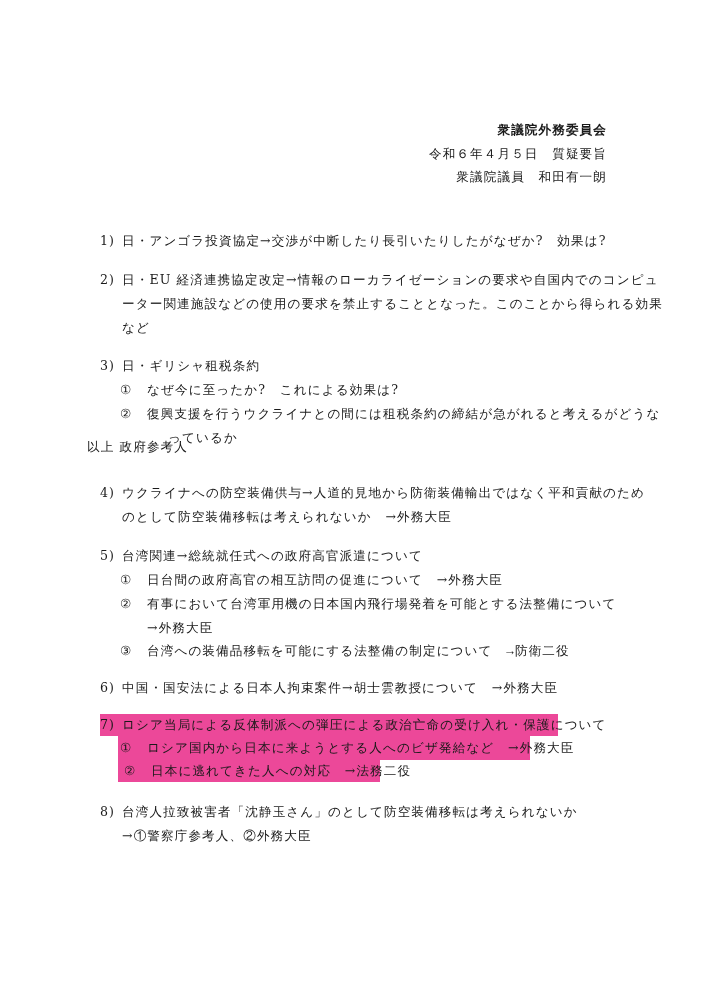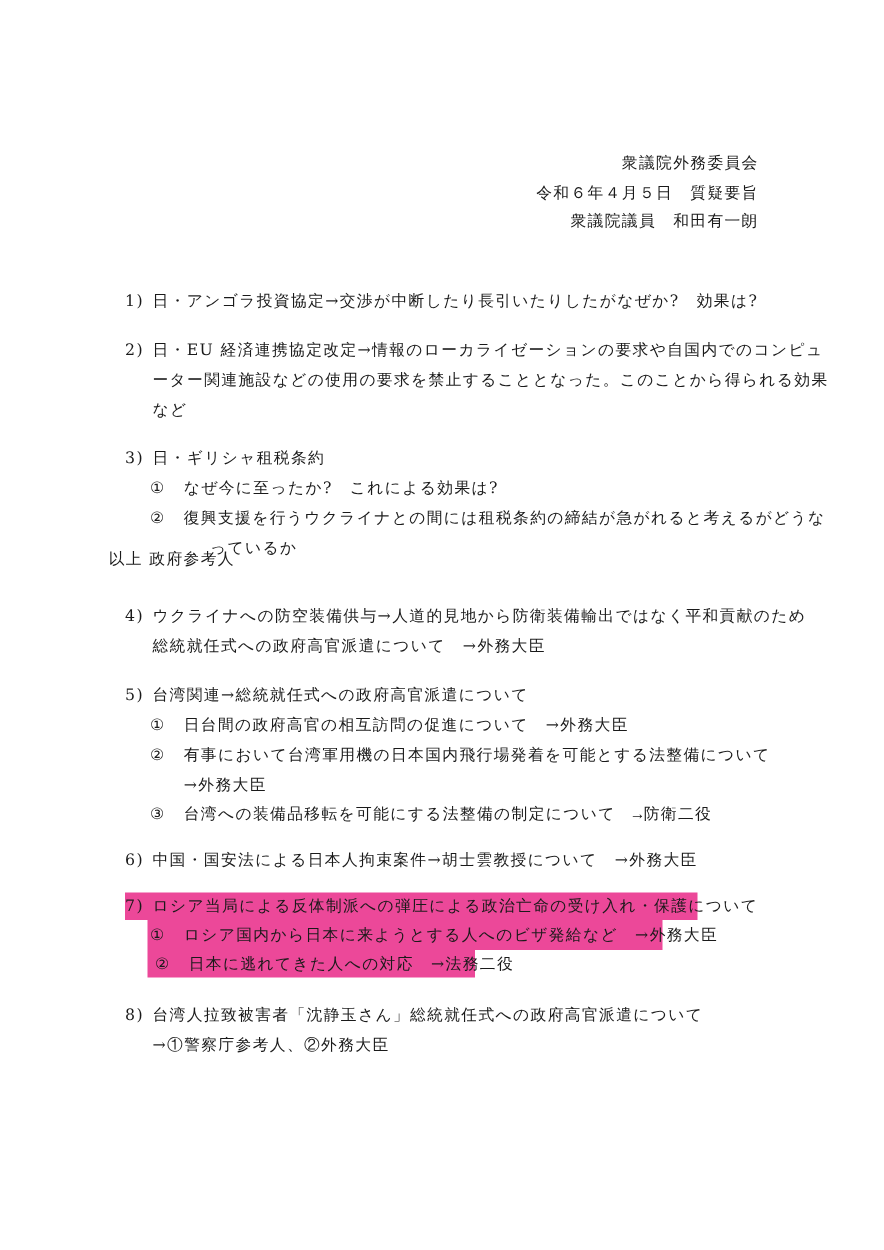--- a/index.html
+++ b/index.html
@@ -7,21 +7,21 @@
          font-family:"DejaVu Serif","Liberation Serif",serif; color:#1a1a1a; }
   .line { position:absolute; font-size:12.6px; line-height:18px; white-space:nowrap; letter-spacing:1.1px; }
   .right { text-align:right; right:100px; }
   .hl { background:#ec4899; }
   .num { display:inline-block; width:22px; }
   .circ { display:inline-block; width:27px; }
 </style>
 </head>
 <body>
 
-<div class="line right" style="top:121px;">衆議院外務委員会</div>
+<div class="line right" style="top:121px;font-weight:bold;">衆議院外務委員会</div>
 <div class="line right" style="top:145px;">令和６年４月５日　質疑要旨</div>
 <div class="line right" style="top:168px;">衆議院議員　和田有一朗</div>
 
 <div>
   <div class="line" style="top:232px; left:100px;">
     <span class="num">1)</span><span>日・アンゴラ投資協定→交渉が中断したり長引いたりしたがなぜか?　効果は?</span>
   </div>
 </div>
 
 <div>
@@ -44,21 +44,21 @@
   </div>
   <div class="line" style="top:429px; left:147px;margin-left:21px;">っているか</div>
 </div>
 
 <div class="line" style="top:438px; left:87px; top:438px;">以上 政府参考人</div>
 
 <div>
   <div class="line" style="top:484px; left:100px;">
     <span class="num">4)</span><span>ウクライナへの防空装備供与→人道的見地から防衛装備輸出ではなく平和貢献のため</span>
   </div>
-  <div class="line" style="top:508px; left:122px;">総統就任式への政府高官派遣について　→外務大臣</div>
+  <div class="line" style="top:508px; left:122px;">のとして防空装備移転は考えられないか　→外務大臣</div>
 </div>
 
 <div>
   <div class="line" style="top:547px; left:100px;">
     <span class="num">5)</span><span>台湾関連→総統就任式への政府高官派遣について</span>
   </div>
   <div class="line" style="top:571px; left:120px;">
     <span class="circ">①</span><span>日台間の政府高官の相互訪問の促進について　→外務大臣</span>
   </div>
   <div class="line" style="top:595px; left:120px;">
@@ -83,16 +83,16 @@
   <div class="line hl" style="top:736px; left:118px; width:412px; height:24px; line-height:24px; padding-left:2px; box-sizing:border-box;">
     <span class="circ">①</span><span>ロシア国内から日本に来ようとする人へのビザ発給など　→外務大臣</span>
   </div>
   <div class="line hl" style="top:760px; left:118px; width:262px; height:22px; line-height:22px; padding-left:6px; box-sizing:border-box;">
     <span class="circ">②</span><span>日本に逃れてきた人への対応　→法務二役</span>
   </div>
 </div>
 
 <div>
   <div class="line" style="top:803px; left:100px;">
-    <span class="num">8)</span><span>台湾人拉致被害者「沈静玉さん」総統就任式への政府高官派遣について</span>
+    <span class="num">8)</span><span>台湾人拉致被害者「沈静玉さん」のとして防空装備移転は考えられないか</span>
   </div>
   <div class="line" style="top:827px; left:122px;">→①警察庁参考人、②外務大臣</div>
 </div>
 
 </body></html>

